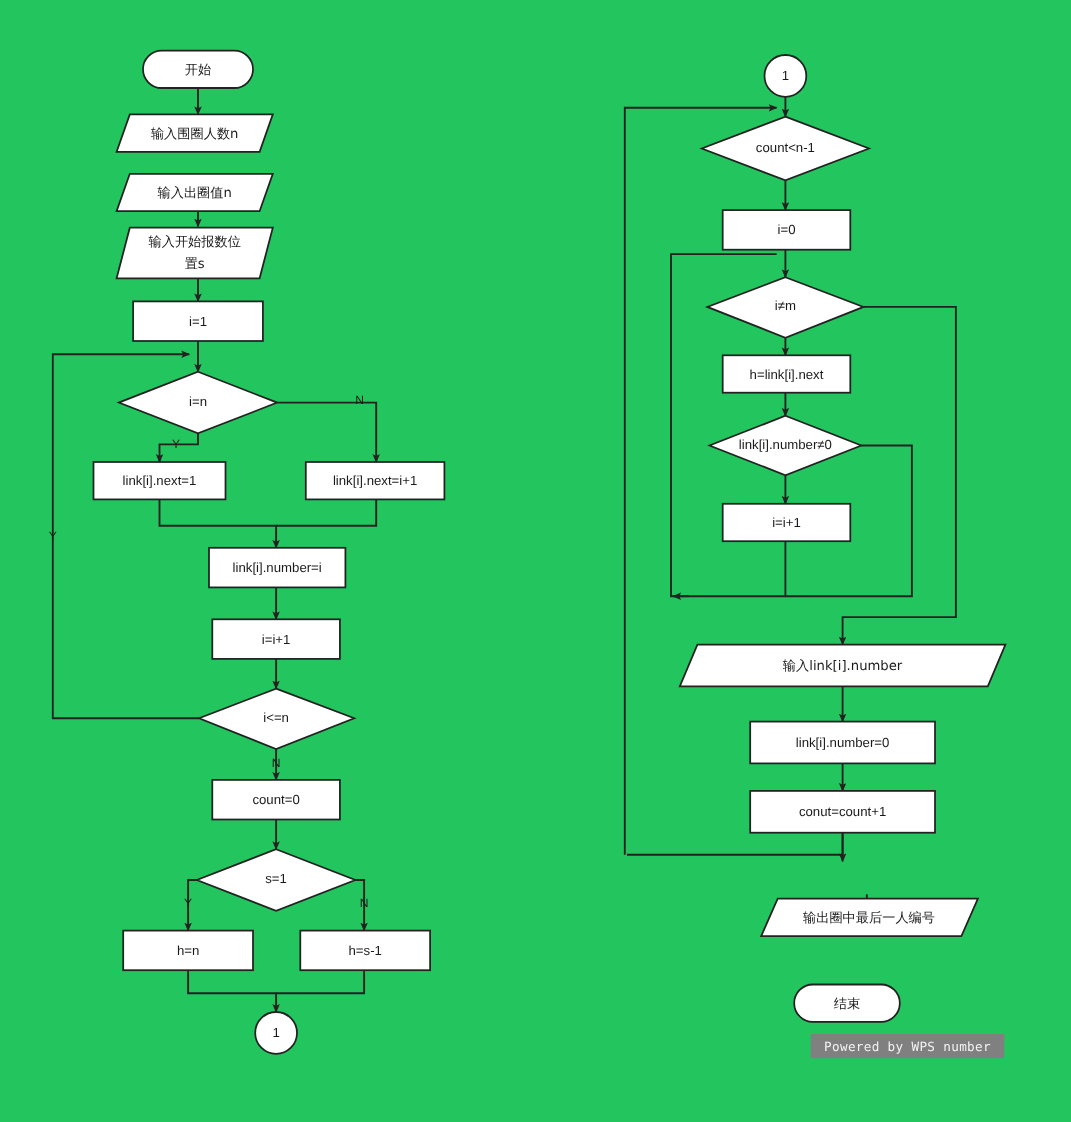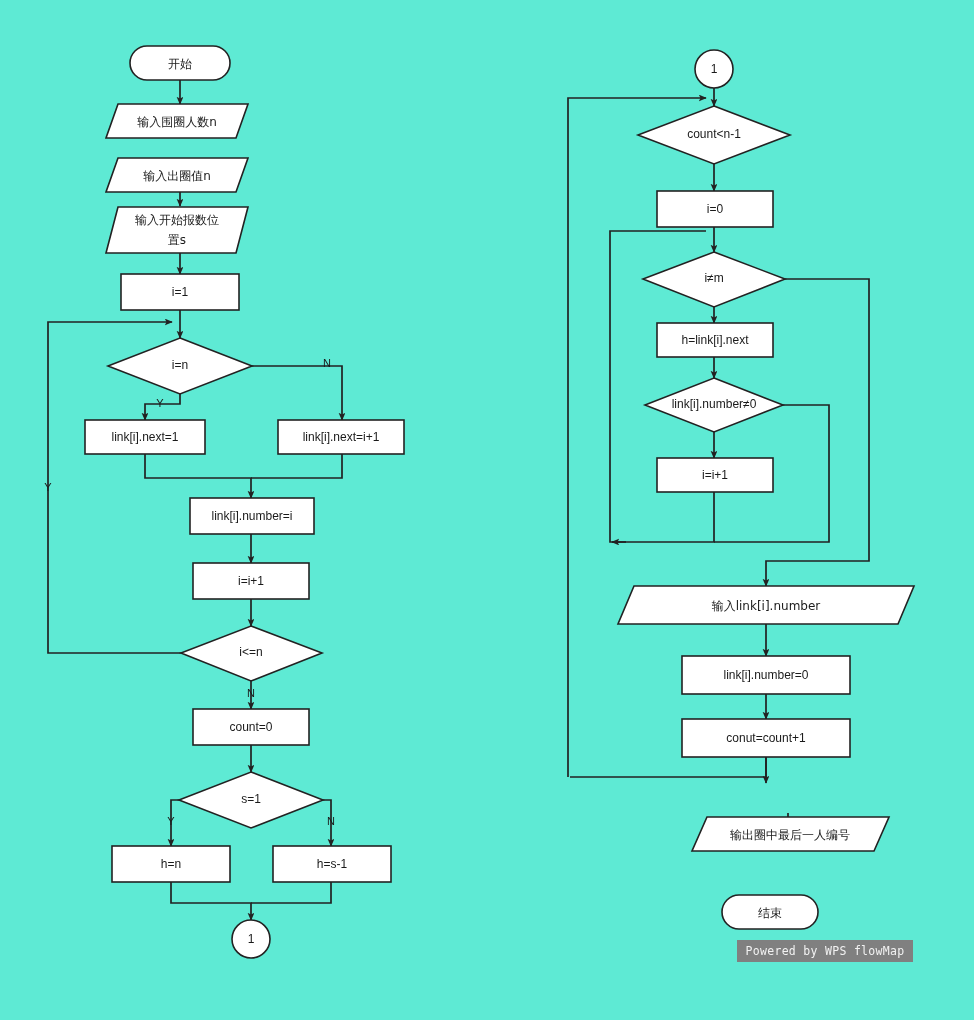--- a/index.html
+++ b/index.html
@@ -7,21 +7,21 @@
     padding: 0;
     background: #ffffff;
   }
   body {
     font-family: "Liberation Sans", "DejaVu Sans", sans-serif;
   }
   #canvas {
     position: relative;
     width: 974px;
     height: 1020px;
-    background: #5eead4;
+    background: #22c55e;
     overflow: hidden;
   }
   #flow-svg {
     position: absolute;
     left: 0;
     top: 0;
     width: 974px;
     height: 1020px;
   }
   .node-shape {
@@ -296,15 +296,15 @@
         <text class="node-text-cjk" x="790" y="835">输出圈中最后一人编号</text>
       </g>
 
       <g>
         <rect class="node-shape" x="722" y="895" width="96" height="34" rx="17" ry="17"></rect>
         <text class="node-text-cjk" x="770" y="913">结束</text>
       </g>
     </g>
   </svg>
 
-  <div id="watermark">Powered by WPS flowMap</div>
+  <div id="watermark">Powered by WPS number</div>
 
 </div>
 
 </body></html>

